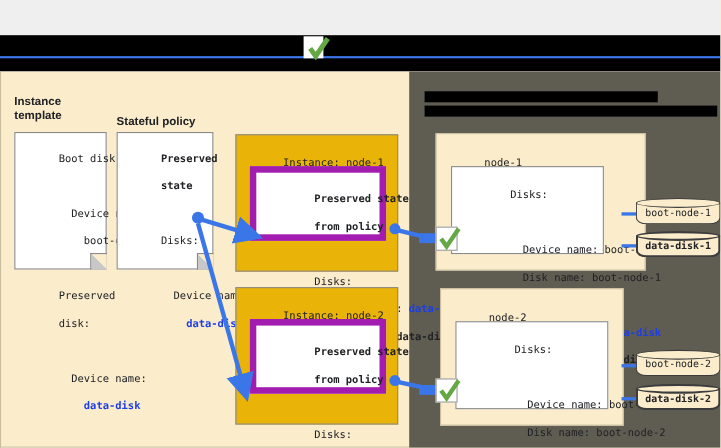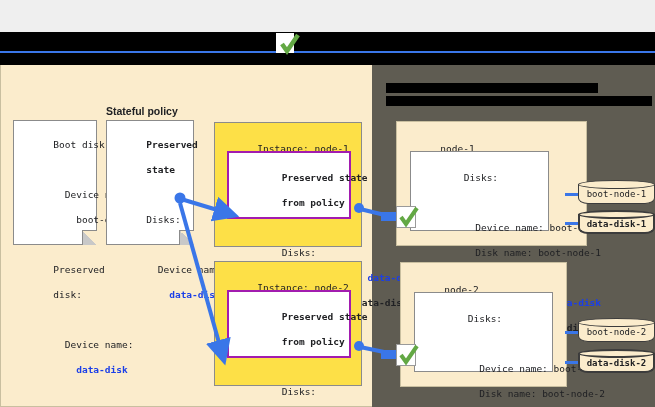--- a/index.html
+++ b/index.html
@@ -72,24 +72,24 @@
 
   .mono{
     font-family:"DejaVu Sans Mono","Liberation Mono",monospace;
     font-size:9.5px;line-height:12.5px;color:#202124;white-space:pre;
   }
   .mono b{font-weight:bold;}
   .blue{color:#1a3ee8;font-weight:bold;}
 
   
   .inst-box{
-    position:absolute;background:#fde047;border:1px solid #8b8b8b;box-sizing:border-box;
+    position:absolute;background:#eab308;border:1px solid #8b8b8b;box-sizing:border-box;
   }
   .inner-box{
-    position:absolute;background:#ffffff;border:2px solid #a21caf;box-sizing:border-box;
+    position:absolute;background:#ffffff;border:6px solid #a21caf;box-sizing:border-box;
   }
 
   
   .node-card{
     position:absolute;background:#fbeccc;border:1px solid #c9bfa0;box-sizing:border-box;
   }
   .node-inner{
     position:absolute;background:#ffffff;border:1px solid #8b8b8b;box-sizing:border-box;
   }
 
@@ -151,20 +151,24 @@
   <div class="canvas">
     <div class="canvas-border-l"></div>
     <div class="canvas-border-b"></div>
   </div>
 
   <div class="right-panel"></div>
 
   <div class="redact" style="left:386px;top:83px;width:212px;height:10px;"></div>
   <div class="redact" style="left:386px;top:96px;width:266px;height:10px;"></div>
 
+  <div class="col-head" style="left:13px;top:86px;">
+    <div>Instance</div>
+    <div>template</div>
+  </div>
 
   <div class="note" style="left:13px;top:120px;width:84px;height:125px;">
     <div class="mono" style="position:absolute;left:5px;top:5px;">
       <span>Boot disk:</span><br>
       <span>&nbsp;</span><br>
       <span>  Device name:</span><br>
       <span>    boot-disk</span><br>
       <span>&nbsp;</span><br>
       <span>Preserved</span><br>
       <span>disk:</span><br>

